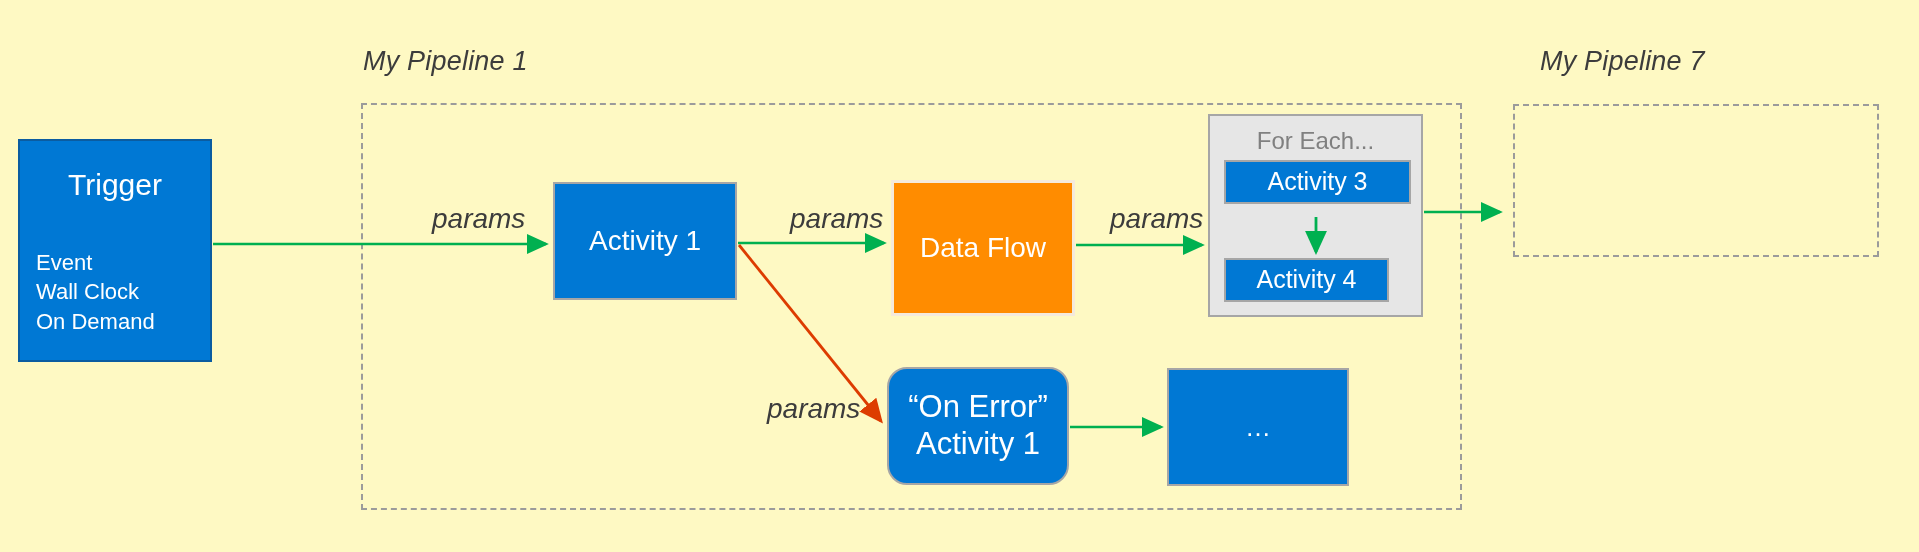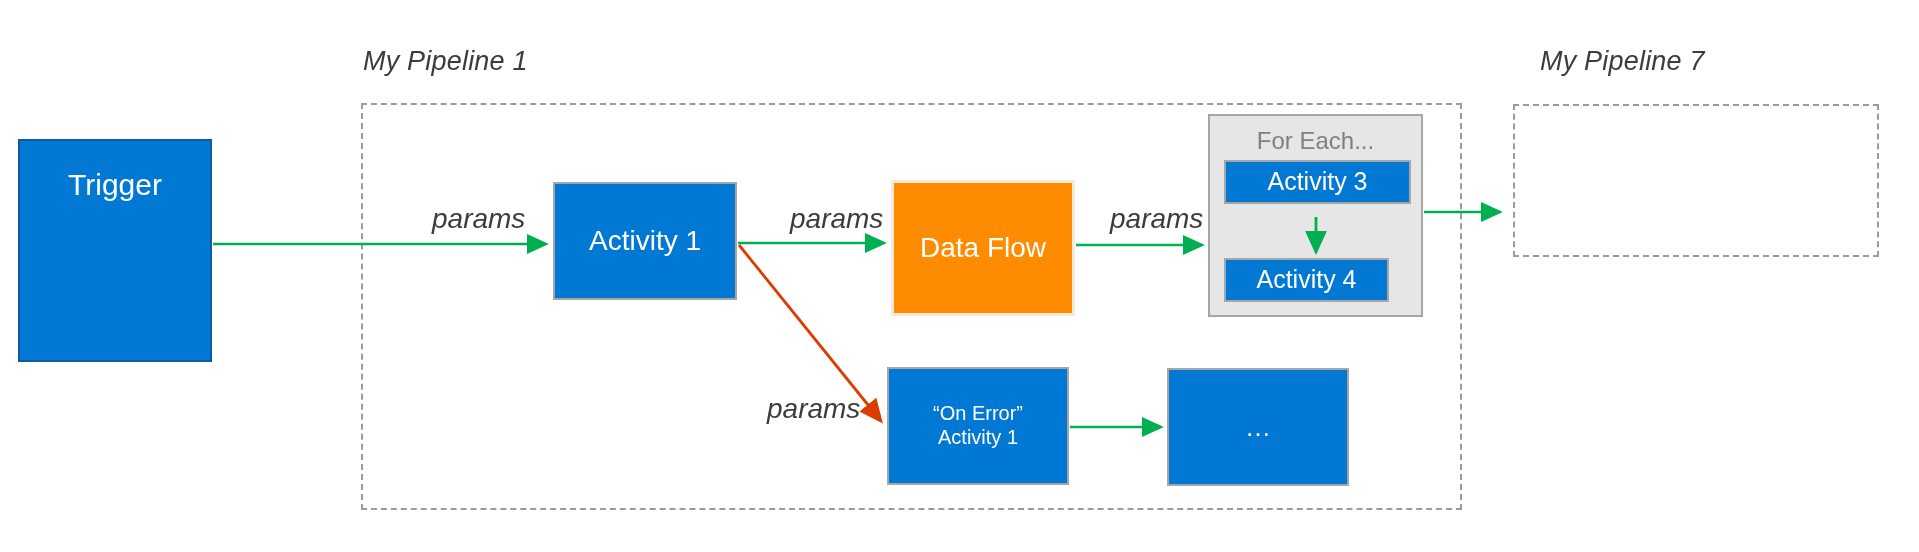--- a/index.html
+++ b/index.html
@@ -7,21 +7,21 @@
     padding: 0;
     background: #e6e6e6;
   }
   body {
     font-family: "Liberation Sans", sans-serif;
   }
   #canvas {
     position: relative;
     width: 1919px;
     height: 552px;
-    background: #ffffff;
+    background: #fef9c3;
     overflow: hidden;
   }
 
   
   .pipeline-title {
     position: absolute;
     font-style: italic;
     font-size: 27px;
     color: #3c3c3c;
     white-space: nowrap;
@@ -118,41 +118,44 @@
 <div id="canvas">
 
   <div class="pipeline-title" style="left:363px; top:46px;">My Pipeline 1</div>
   <div class="pipeline-frame" style="left:361px; top:103px; width:1101px; height:407px;"></div>
 
   <div class="pipeline-title" style="left:1540px; top:46px;">My Pipeline 7</div>
   <div class="pipeline-frame" style="left:1513px; top:104px; width:366px; height:153px;"></div>
 
   <div class="node node-trigger" style="left:18px; top:139px; width:194px; height:223px;">
     <div class="trigger-title">Trigger</div>
+    <div class="trigger-list">Event
+Wall Clock
+On Demand</div>
   </div>
 
   <div class="node node-blue" style="left:553px; top:182px; width:184px; height:118px; font-size:28px;">
     <span>Activity 1</span>
   </div>
 
   <div class="node node-orange" style="left:891px; top:180px; width:184px; height:136px; font-size:28px;">
     <span>Data Flow</span>
   </div>
 
   <div class="foreach-frame" style="left:1208px; top:114px; width:215px; height:203px;"></div>
   <div class="foreach-label" style="left:1208px; top:127px; width:215px;">For Each...</div>
 
   <div class="node node-blue" style="left:1224px; top:160px; width:187px; height:44px; font-size:25px;">
     <span>Activity 3</span>
   </div>
   <div class="node node-blue" style="left:1224px; top:258px; width:165px; height:44px; font-size:25px;">
     <span>Activity 4</span>
   </div>
 
-  <div class="node node-blue" style="left:887px; top:367px; width:182px; height:118px; font-size:20px;">
+  <div class="node node-blue" style="left:887px; top:367px; width:182px; height:118px; font-size:31px;border-radius:20px;">
     <span>“On Error”
 Activity 1</span>
   </div>
 
   <div class="node node-blue" style="left:1167px; top:368px; width:182px; height:118px; font-size:26px;">
     <span>…</span>
   </div>
 
   <div class="edge-label" style="left:432px; top:203px;">params</div>
   <div class="edge-label" style="left:790px; top:203px;">params</div>

